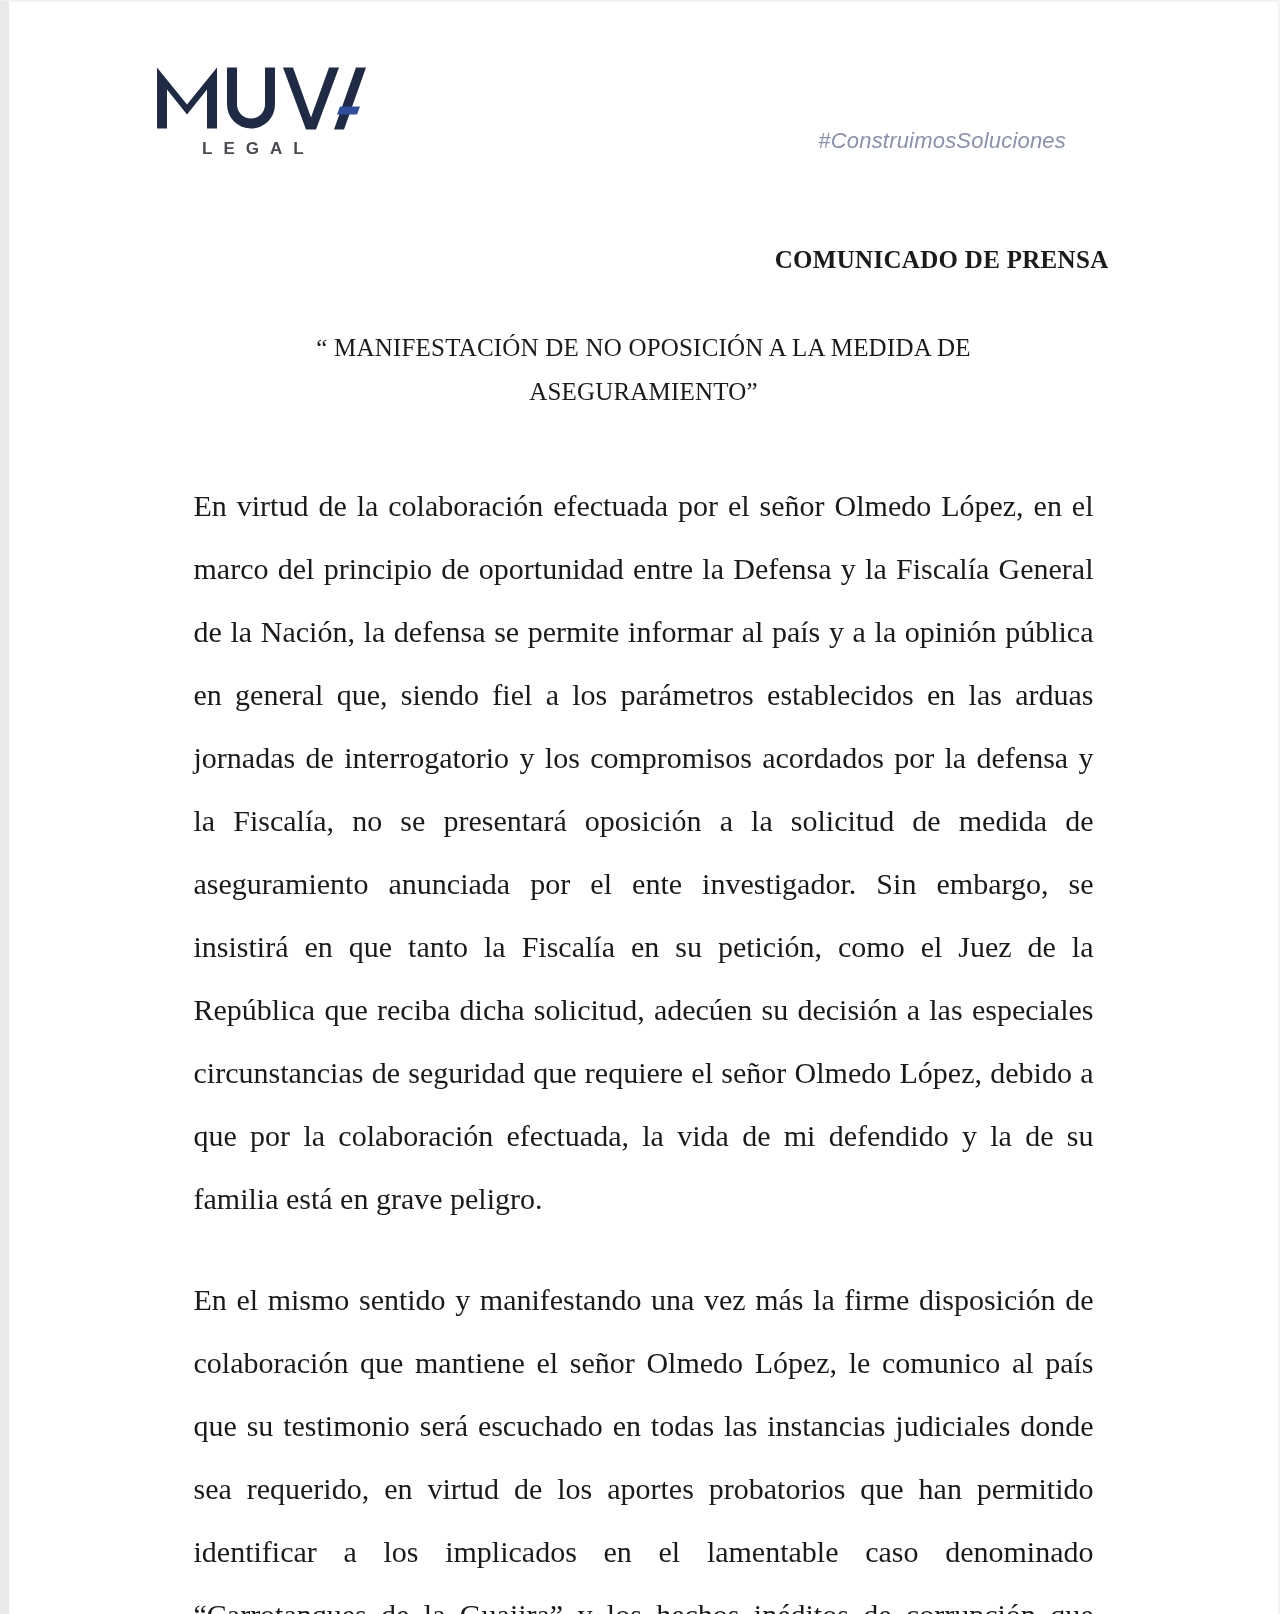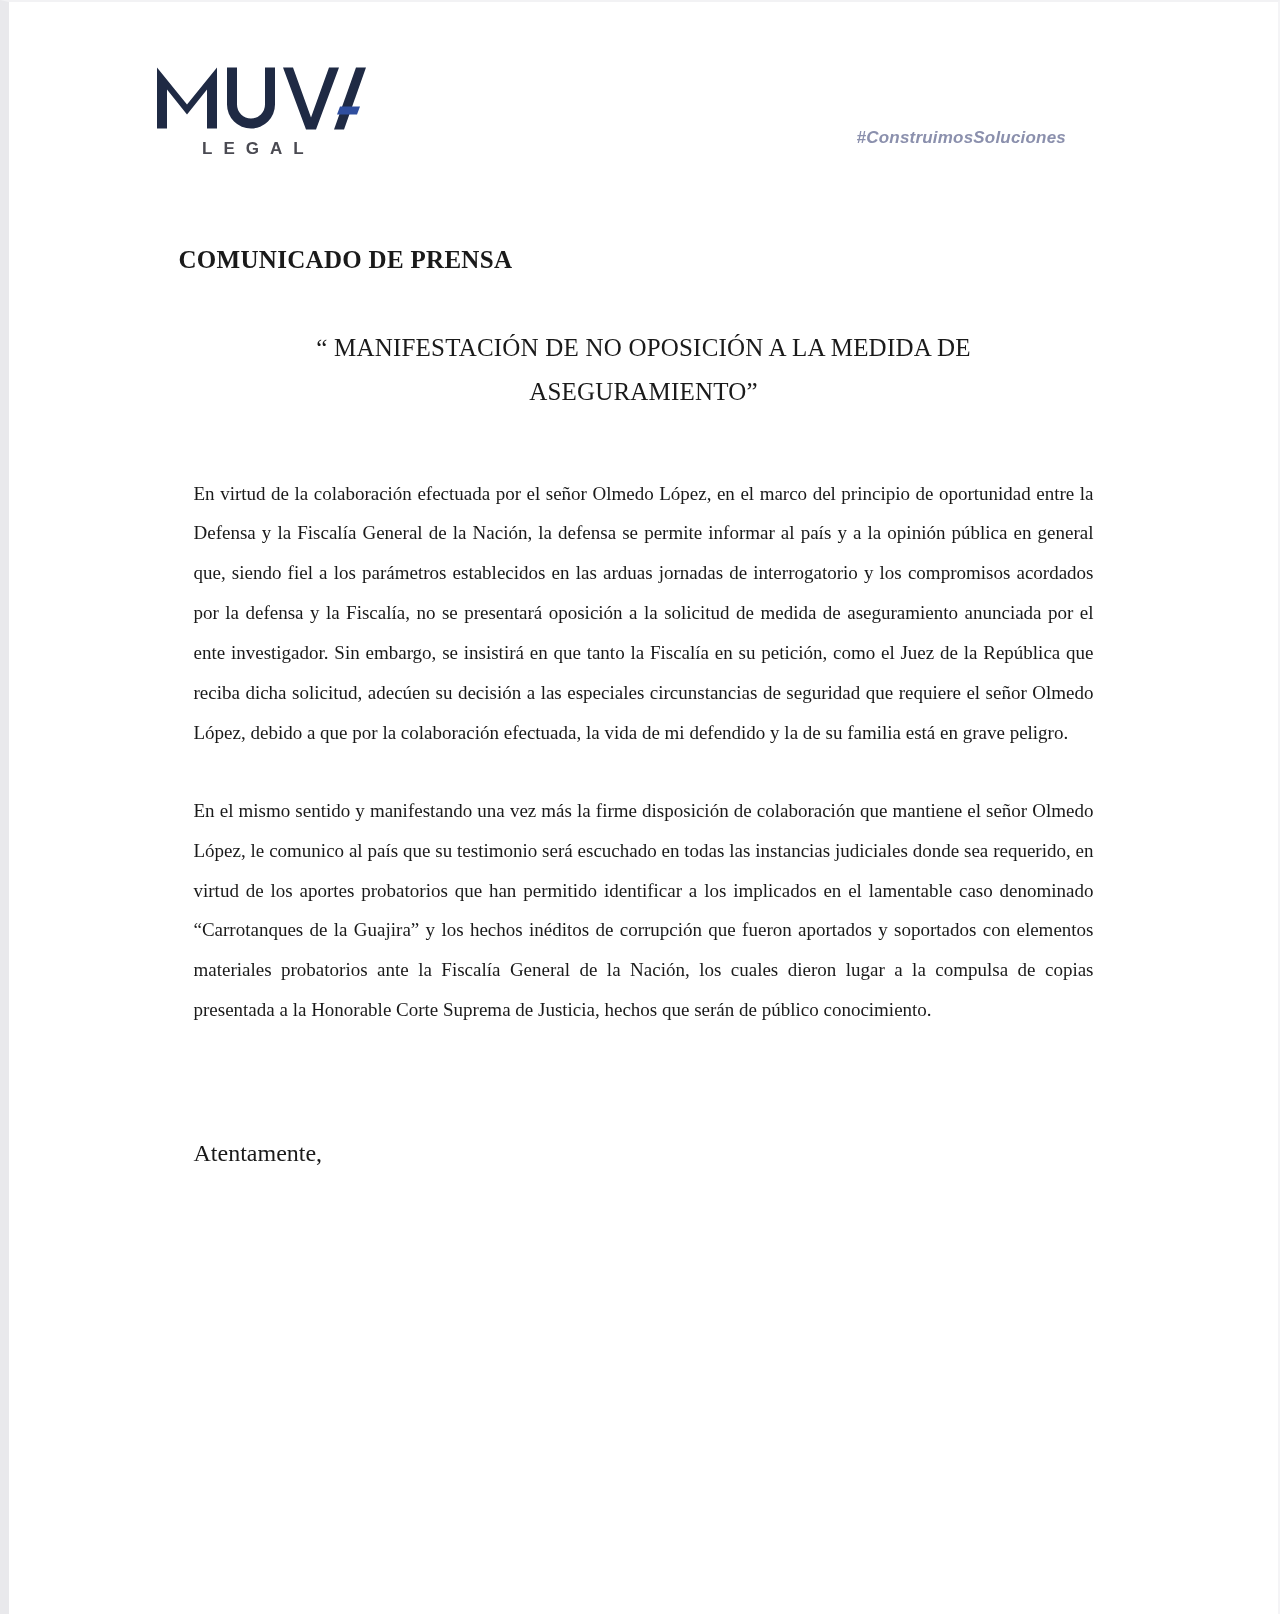--- a/index.html
+++ b/index.html
@@ -51,34 +51,34 @@
     letter-spacing: 11px;
     color: #4a4a52;
   }
 
   .tagline {
     position: absolute;
     right: 212px;
     top: 126px;
     font-family: "Liberation Sans", "DejaVu Sans", sans-serif;
     font-style: italic;
-    font-size: 17px;
-    font-weight: 700;
+    font-size: 22px;
+    font-weight: 400;
     letter-spacing: 0.2px;
     color: #8b90ad;
     white-space: nowrap;
   }
 
   
   .title-wrap {
     margin: 0 auto;
     width: 930px;
   }
   .doc-title {
-    text-align: left;
+    text-align: right;
     font-size: 25px;
     font-weight: bold;
     letter-spacing: 0.3px;
     margin: 44px 0 0 0;
   }
   .doc-subtitle {
     text-align: center;
     font-size: 25px;
     font-weight: normal;
     line-height: 1.75;
@@ -88,21 +88,21 @@
   }
 
   
   .body-wrap {
     margin: 0 auto;
     width: 900px;
     padding-top: 60px;
   }
   .para {
     text-align: justify;
-    font-size: 19px;
+    font-size: 30px;
     line-height: 2.1;
     margin: 0 0 38px 0;
     hyphens: none;
   }
 
   
   .signoff {
     margin: 0 auto;
     width: 900px;
     padding-top: 66px;

